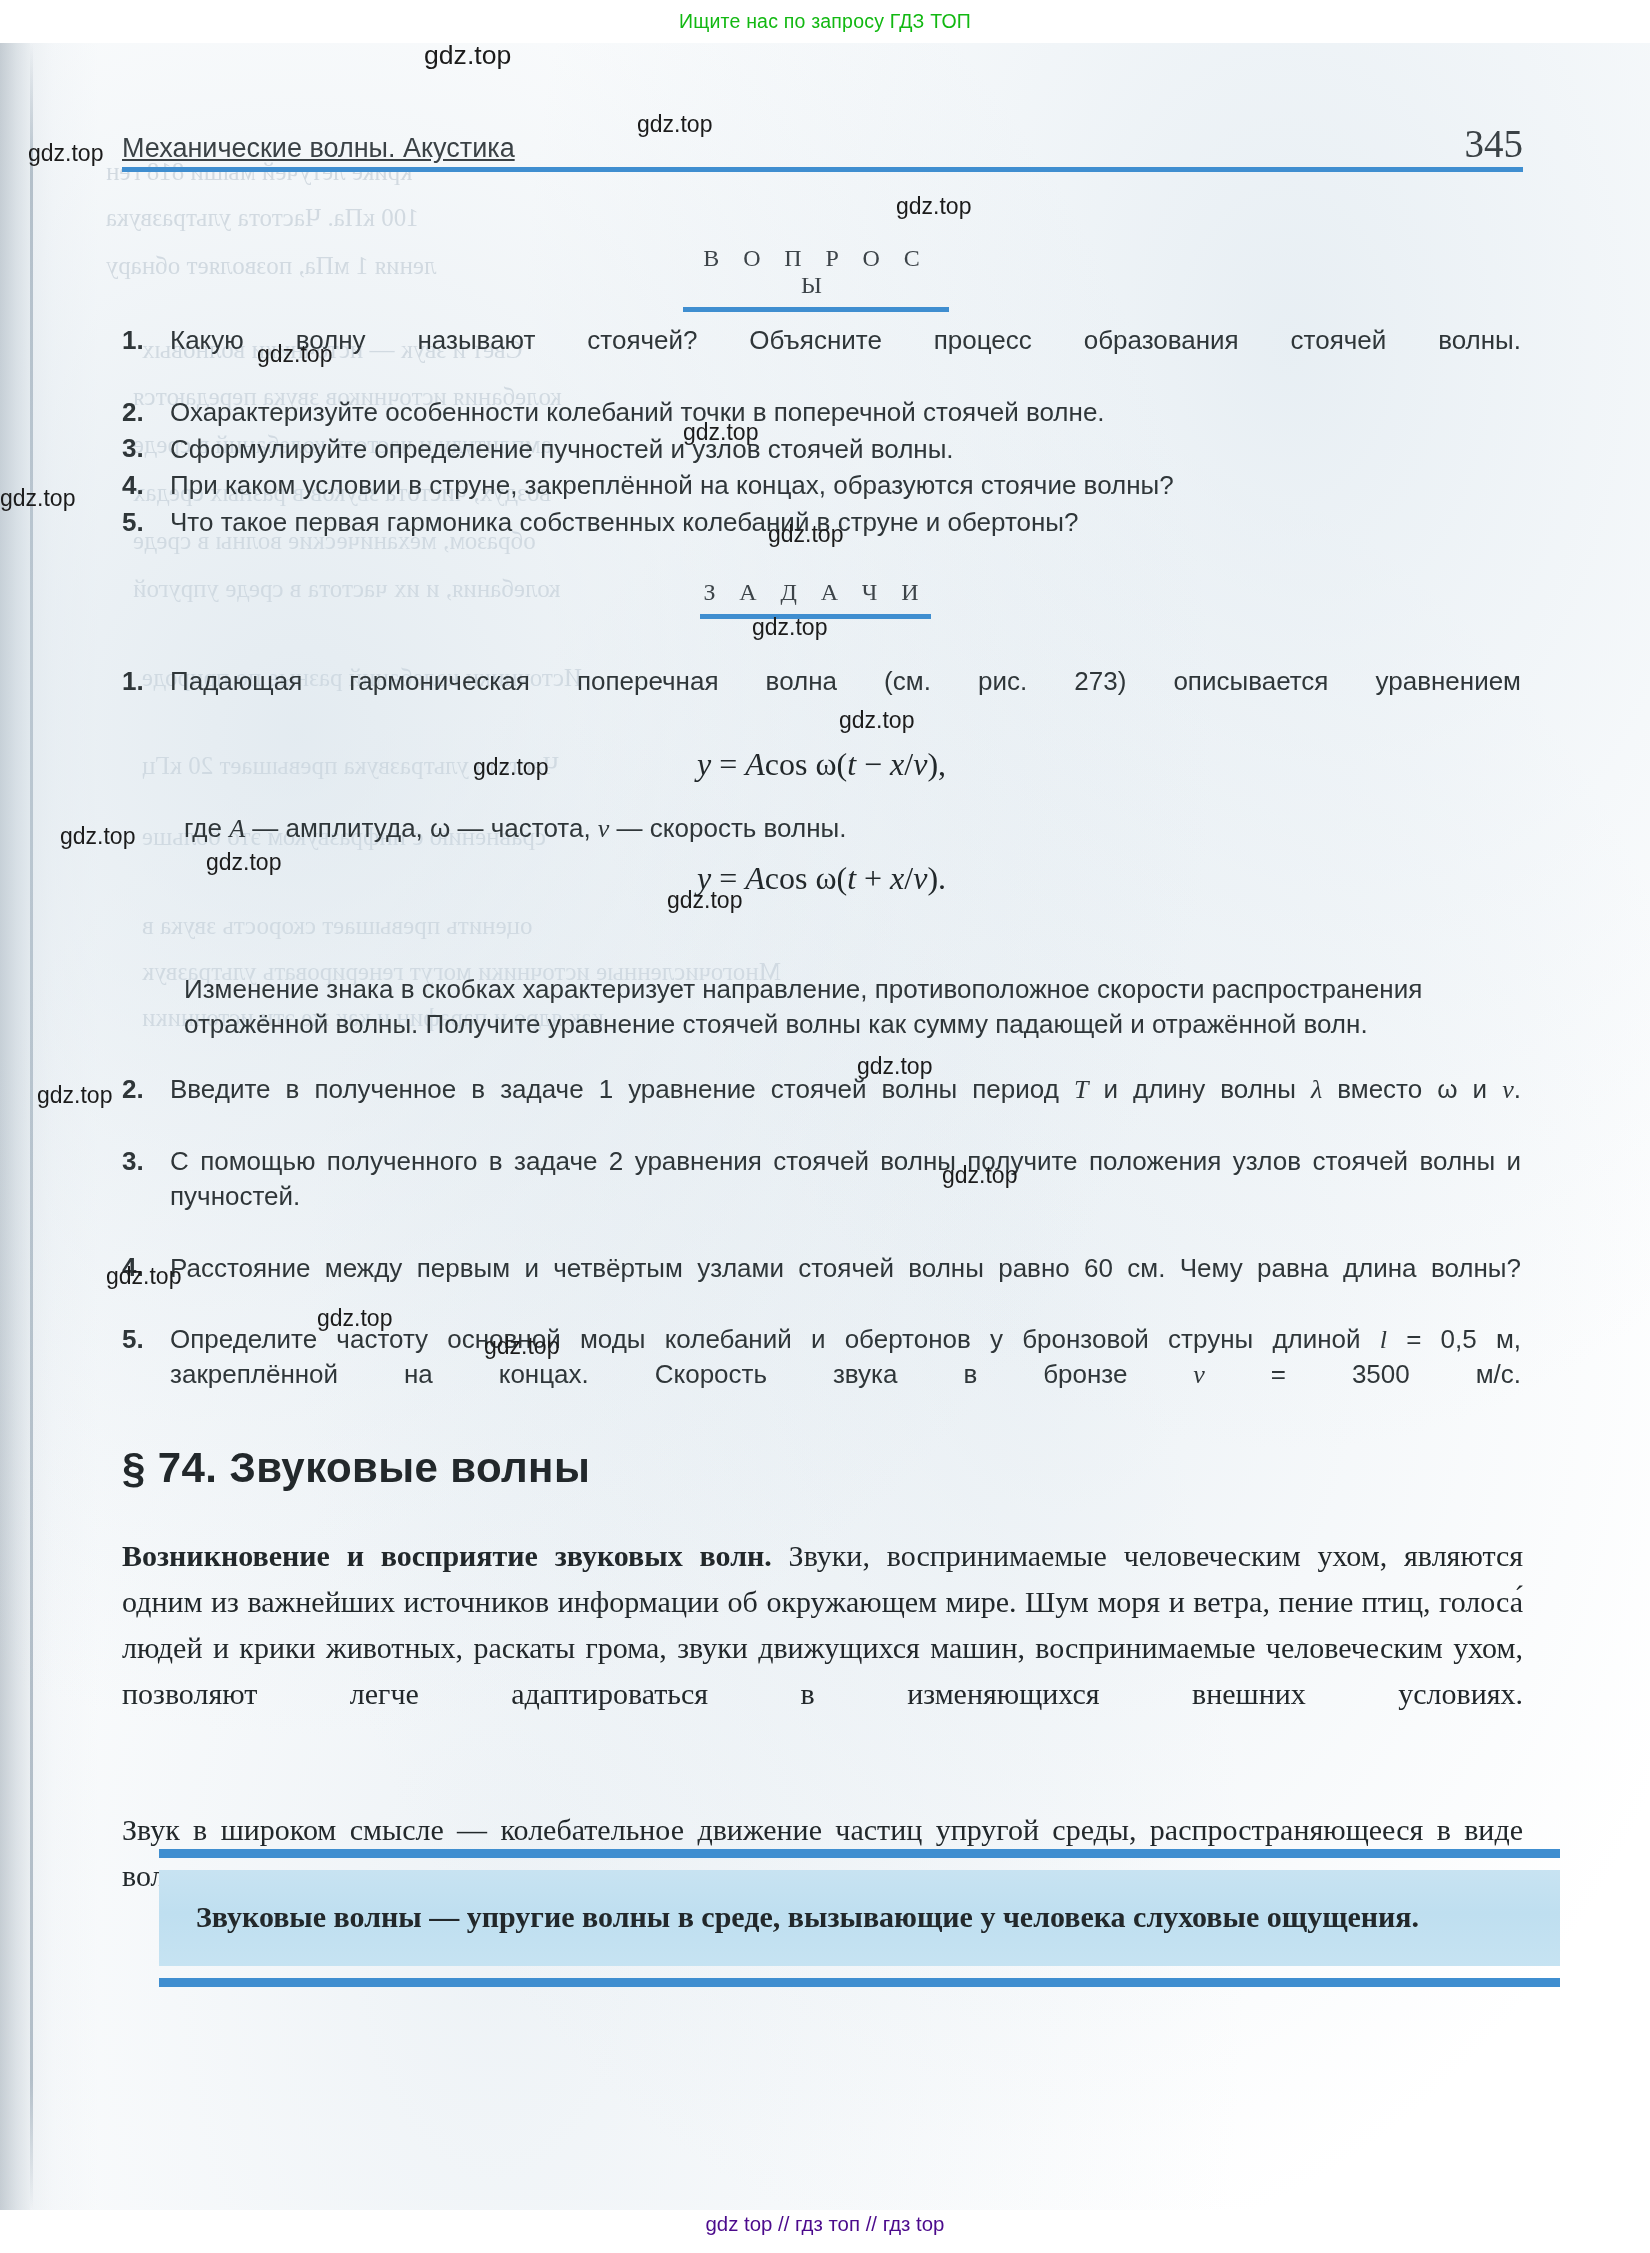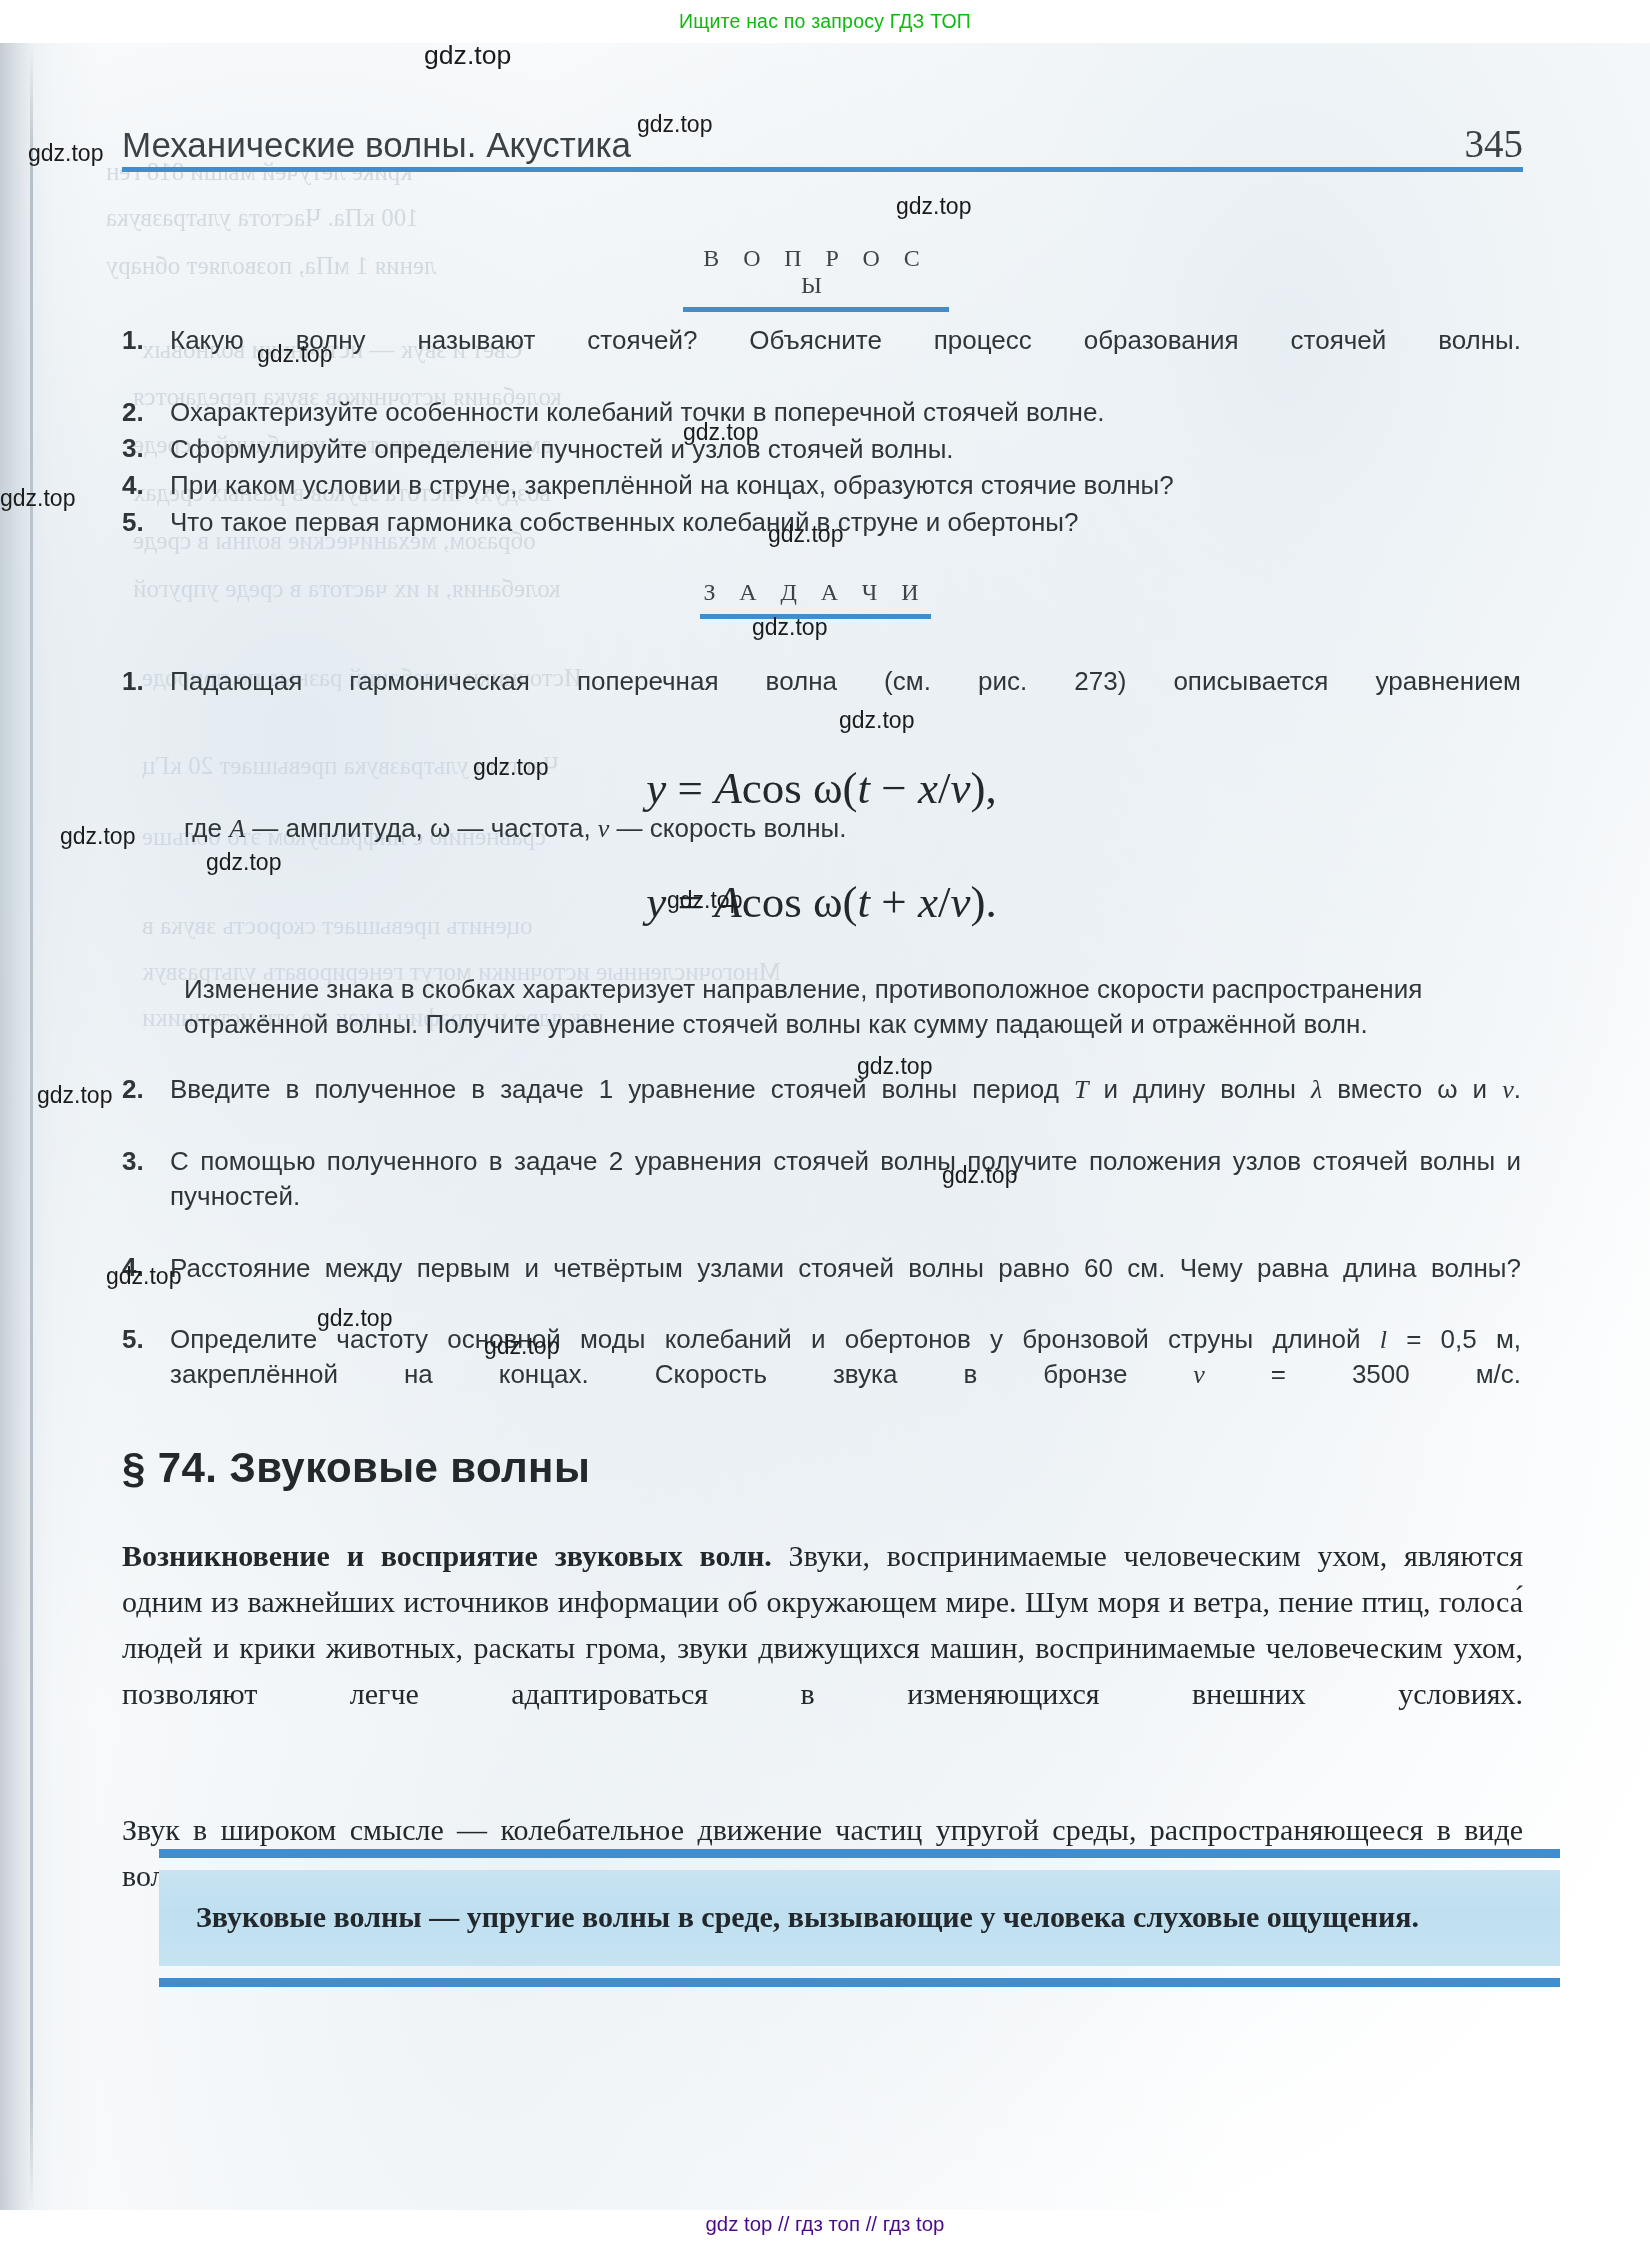--- a/index.html
+++ b/index.html
@@ -98,23 +98,24 @@
   
   .runhead {
     position: absolute;
     left: 122px; top: 78px;
     width: 1401px;
     display: flex;
     align-items: baseline;
     justify-content: space-between;
   }
   .runhead-title {
-    font-size: 35px;
+    font-size: 27px;
     color: #3b4246;
     font-family: "Liberation Sans", sans-serif;
+    text-decoration: underline;
   }
   .runhead-page {
     font-size: 39px;
     color: #3b4246;
     font-family: Liberation Serif, serif;
   }
   .runhead-rule {
     position: absolute;
     left: 122px; top: 124px;
     width: 1401px; height: 5.3px;
@@ -177,24 +178,23 @@
     font-family: "Liberation Sans", sans-serif;
   }
 
   
   .formula {
     position: absolute;
     left: 122px;
     width: 1399px;
     text-align: center;
     font-family: "Liberation Serif", serif;
-    font-size: 45px;
+    font-size: 32px;
     color: #22282b;
     white-space: nowrap;
-    margin-top: 16px;
   }
   .mi { font-style: italic; font-family: "Liberation Serif", serif; }
   .mup { font-style: normal; font-family: "Liberation Serif", serif; }
 
   
   .par-heading {
     position: absolute;
     left: 122px;
     font-size: 42px;
     font-weight: bold;

